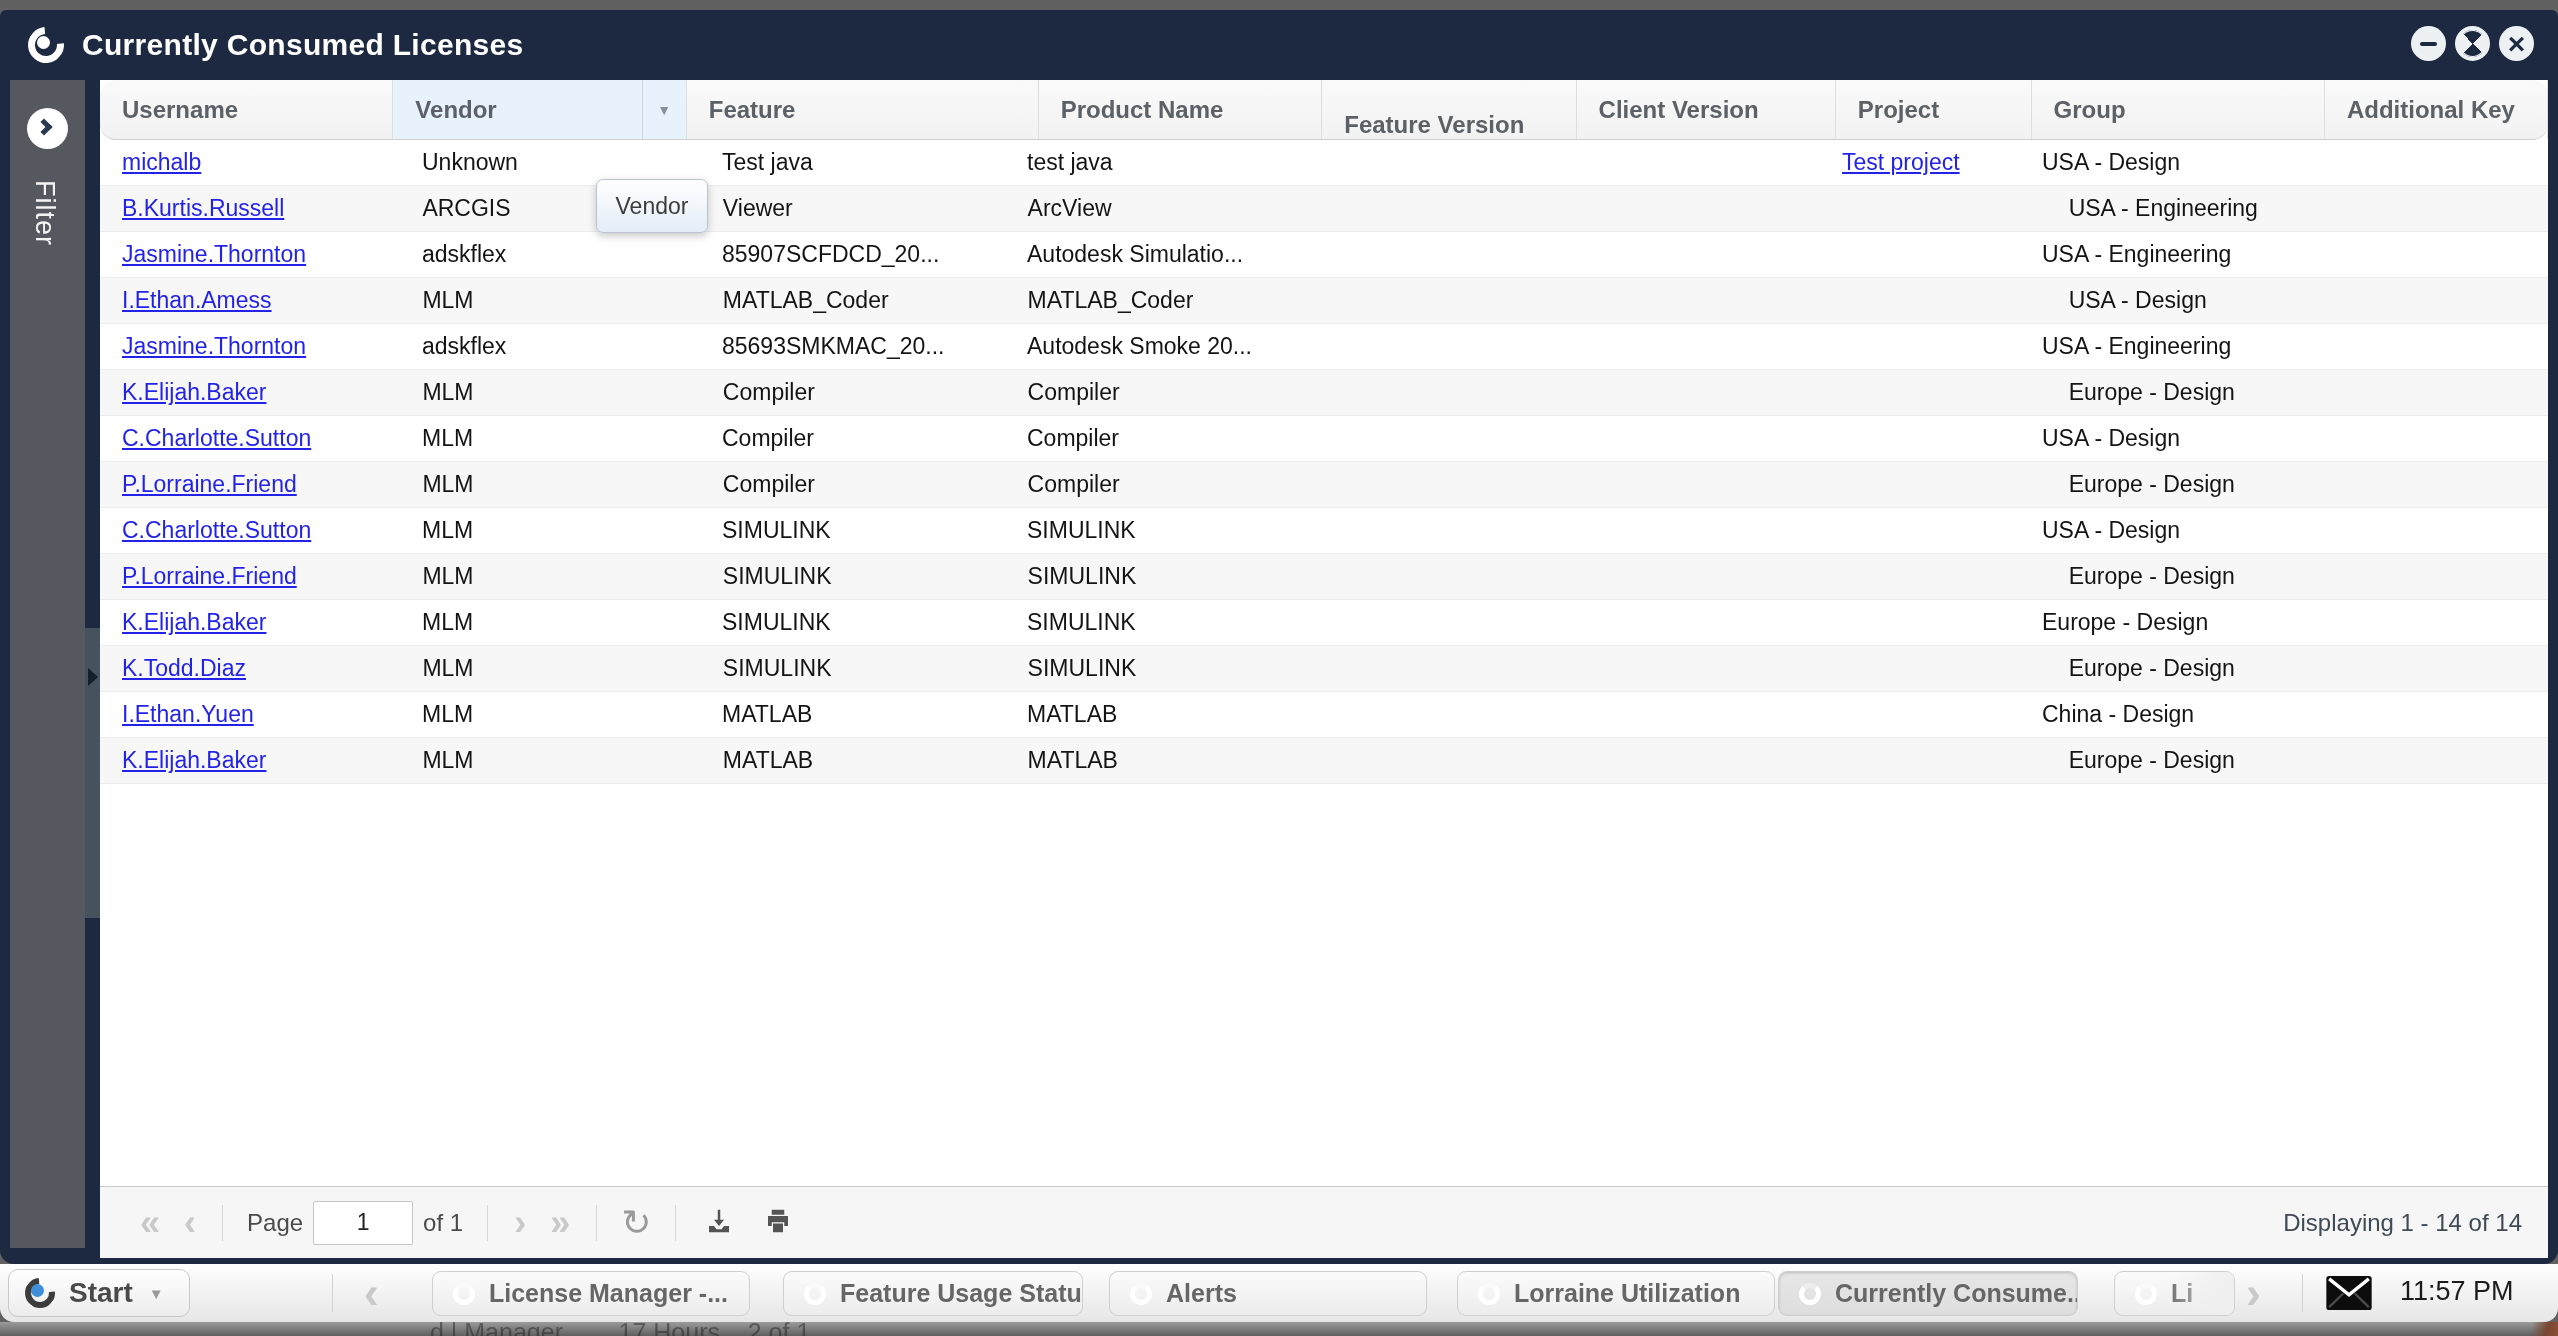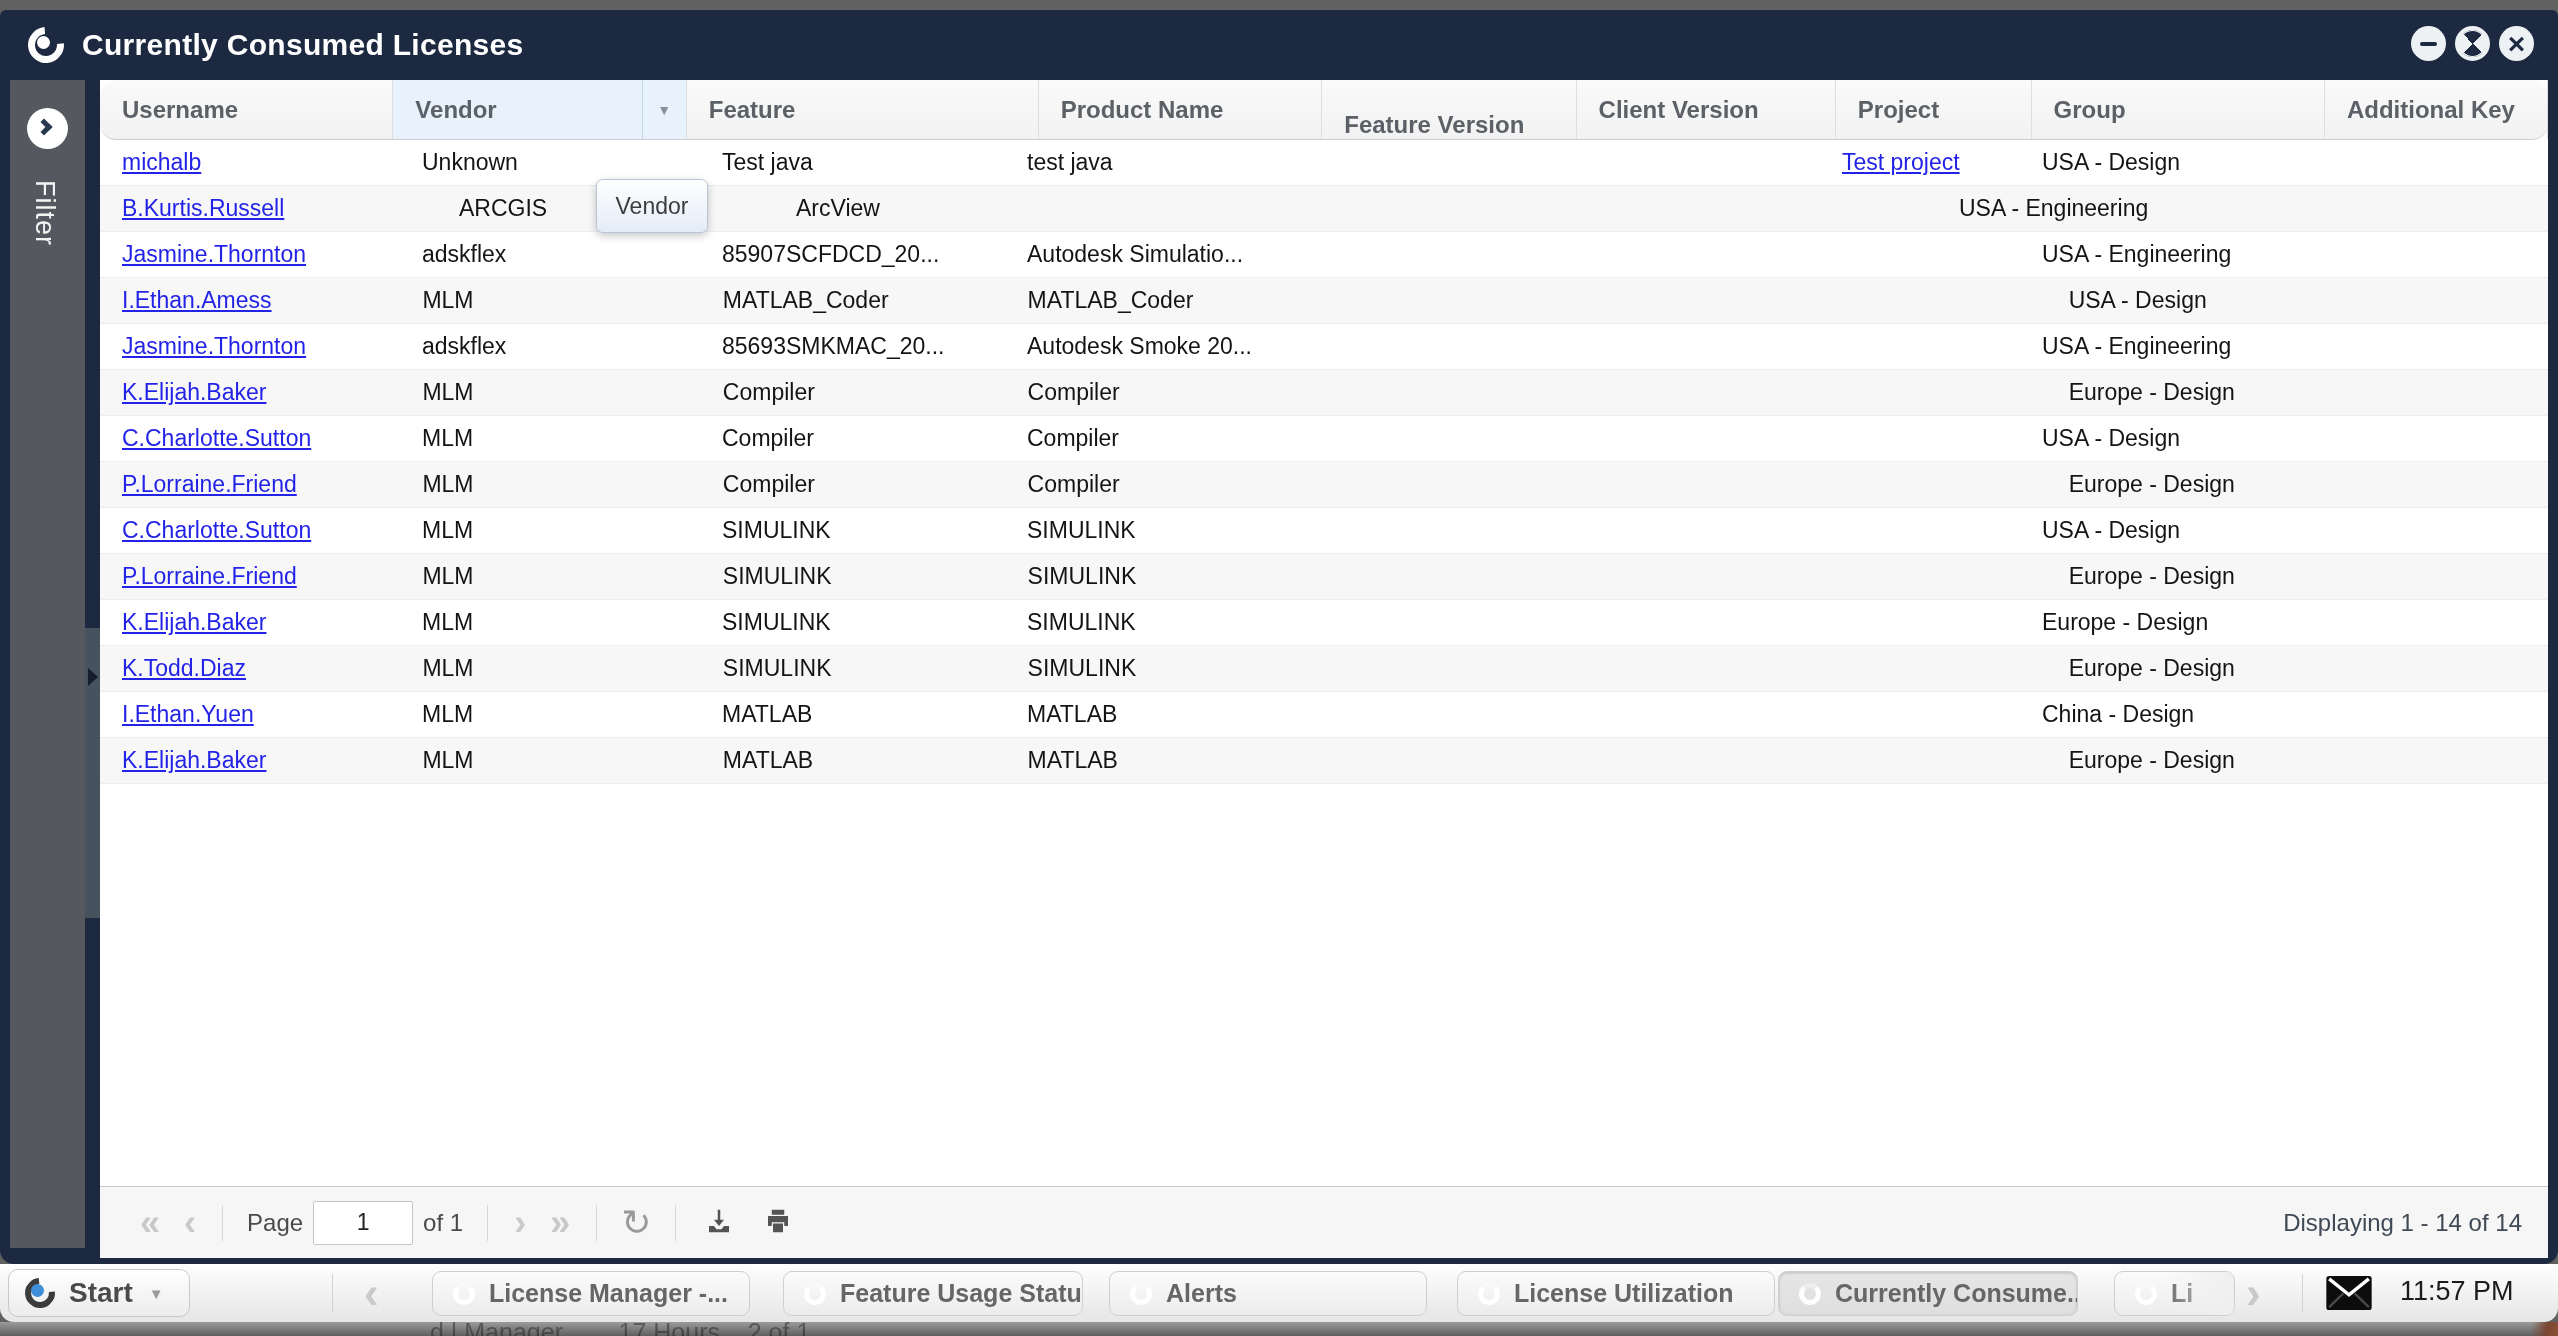--- a/index.html
+++ b/index.html
@@ -178,20 +178,21 @@
               <a href="#">Test project</a>
             </div>
             <div class="cell" style="width: 300px;">USA - Design</div>
             <div class="cell" style="width: 228px;"></div>
           </div>
           <div class="grow stripe">
             <div class="cell" style="width: 300px;">
               <a href="#">B.Kurtis.Russell</a>
             </div>
             <div class="cell" style="width: 300px;">ARCGIS</div>
+            <div class="cell" style="width: 305px;">Viewer</div>
             <div class="cell" style="width: 290px;">ArcView</div>
             <div class="cell" style="width: 260px;"></div>
             <div class="cell" style="width: 265px;"></div>
             <div class="cell" style="width: 200px;"></div>
             <div class="cell" style="width: 300px;">USA - Engineering</div>
             <div class="cell" style="width: 228px;"></div>
           </div>
           <div class="grow">
             <div class="cell" style="width: 300px;">
               <a href="#">Jasmine.Thornton</a>
@@ -402,21 +403,21 @@
         <div class="task-btn" style="left: 783px; width: 300px;">
           <span class="task-ring"></span>
           <span class="task-label">Feature Usage Status</span>
         </div>
         <div class="task-btn" style="left: 1109px; width: 318px;">
           <span class="task-ring"></span>
           <span class="task-label">Alerts</span>
         </div>
         <div class="task-btn" style="left: 1457px; width: 318px;">
           <span class="task-ring"></span>
-          <span class="task-label">License Utilization</span>
+          <span class="task-label">Lorraine Utilization</span>
         </div>
         <div class="task-btn active" style="left: 1778px; width: 300px;">
           <span class="task-ring"></span>
           <span class="task-label">Currently Consume...</span>
         </div>
         <div class="task-btn" style="left: 2114px; width: 121px;">
           <span class="task-ring"></span>
           <span class="task-label">Li</span>
           <span class="task-fade"></span>
         </div>

